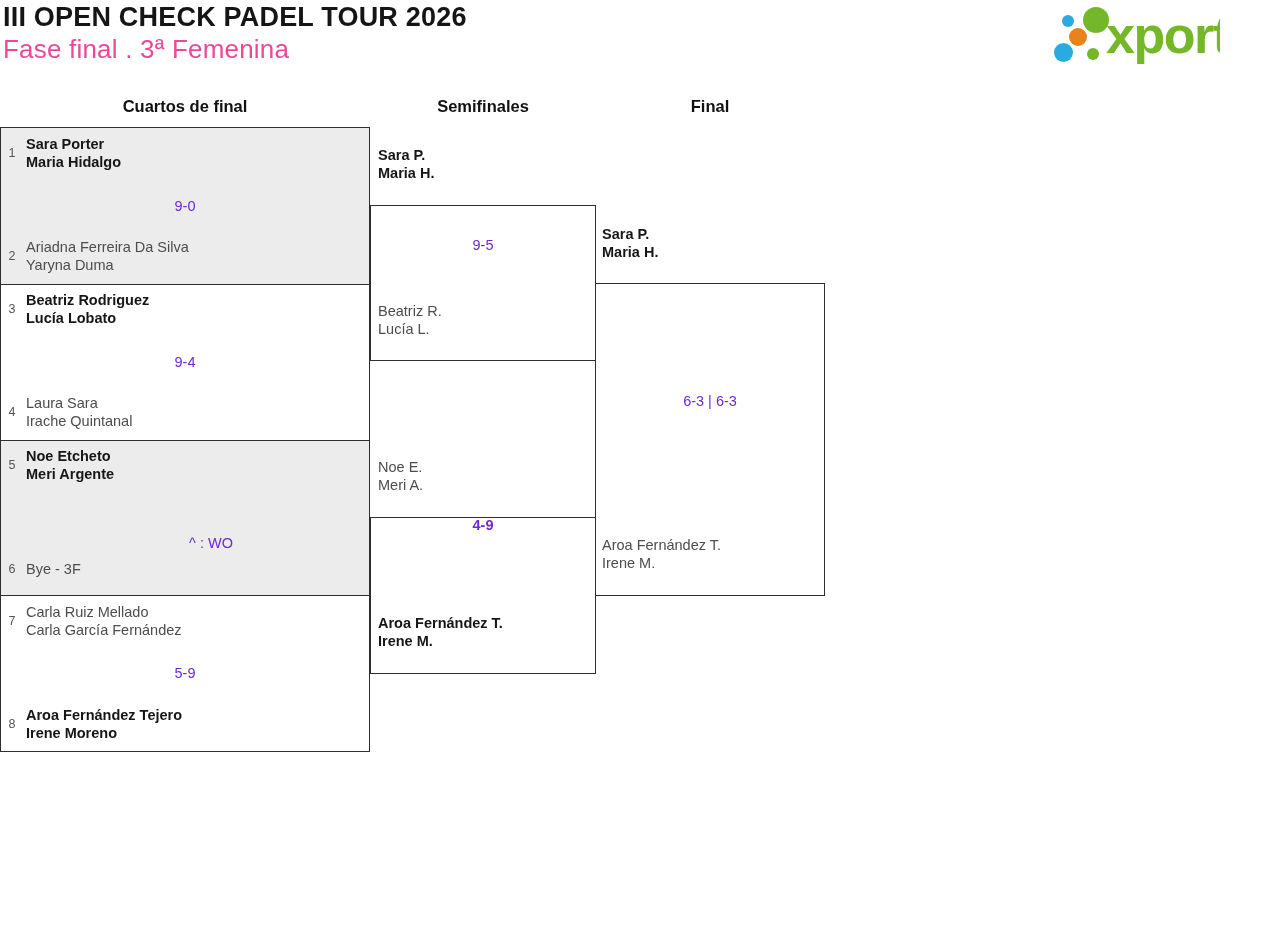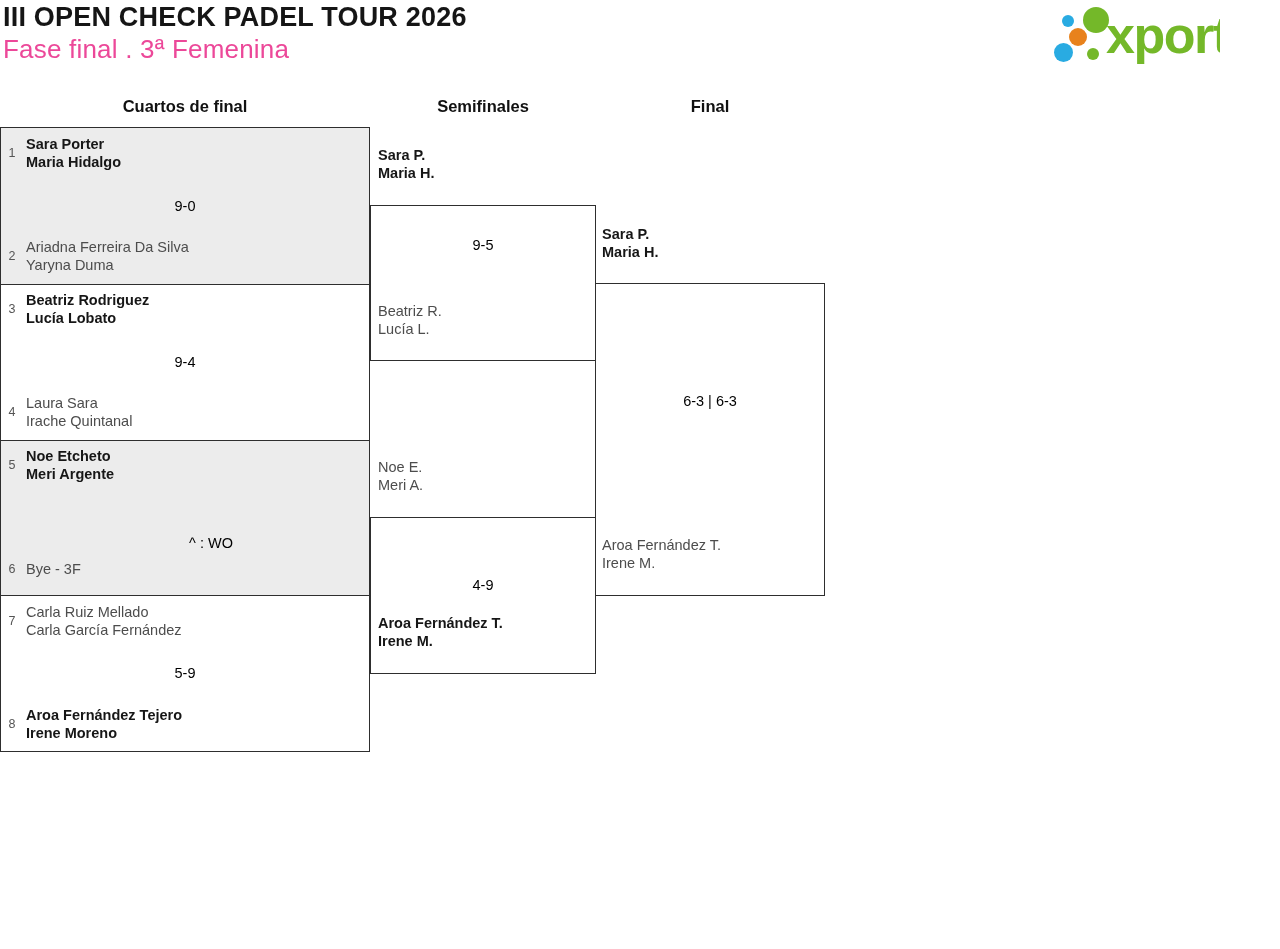--- a/index.html
+++ b/index.html
@@ -36,21 +36,21 @@
   .box{position:absolute;border:1px solid #2e2e2e;box-sizing:border-box;}
   .box.shaded{background:#ececec;}
   .team{position:absolute;font-size:14.5px;line-height:17.5px;white-space:nowrap;}
   .team.winner{font-weight:700;color:#161616;}
   .team.loser{font-weight:400;color:#4d4d4d;}
   .seed{
     position:absolute;width:16px;text-align:center;font-size:12.5px;
     color:#555;line-height:17px;
   }
   .score{
-    position:absolute;font-size:14.5px;color:#000000;text-align:center;
+    position:absolute;font-size:14.5px;color:#6d28d9;text-align:center;
     line-height:17px;white-space:nowrap;
   }
   .sc-qf{left:0;width:370px;}
   .sc-sf{left:370px;width:226px;}
   .sc-f{left:595px;width:230px;}
 </style>
 </head>
 <body>
 
 <div class="page">
@@ -134,21 +134,21 @@
   <div class="score sc-sf" style="top:237px;">9-5</div>
   <div class="team loser" style="left:378px;top:303px;">
     <div>Beatriz R.</div>
     <div>Lucía L.</div>
   </div>
 
   <div class="team loser" style="left:378px;top:459px;">
     <div>Noe E.</div>
     <div>Meri A.</div>
   </div>
-  <div class="score sc-sf" style="top:577px;">4-9</div>
+  <div class="score sc-sf" style="top:517px;font-weight:bold;">4-9</div>
   <div class="team winner" style="left:378px;top:615px;">
     <div>Aroa Fernández T.</div>
     <div>Irene M.</div>
   </div>
 
   <div class="team winner" style="left:602px;top:226px;">
     <div>Sara P.</div>
     <div>Maria H.</div>
   </div>
   <div class="score sc-f" style="top:393px;">6-3 | 6-3</div>

